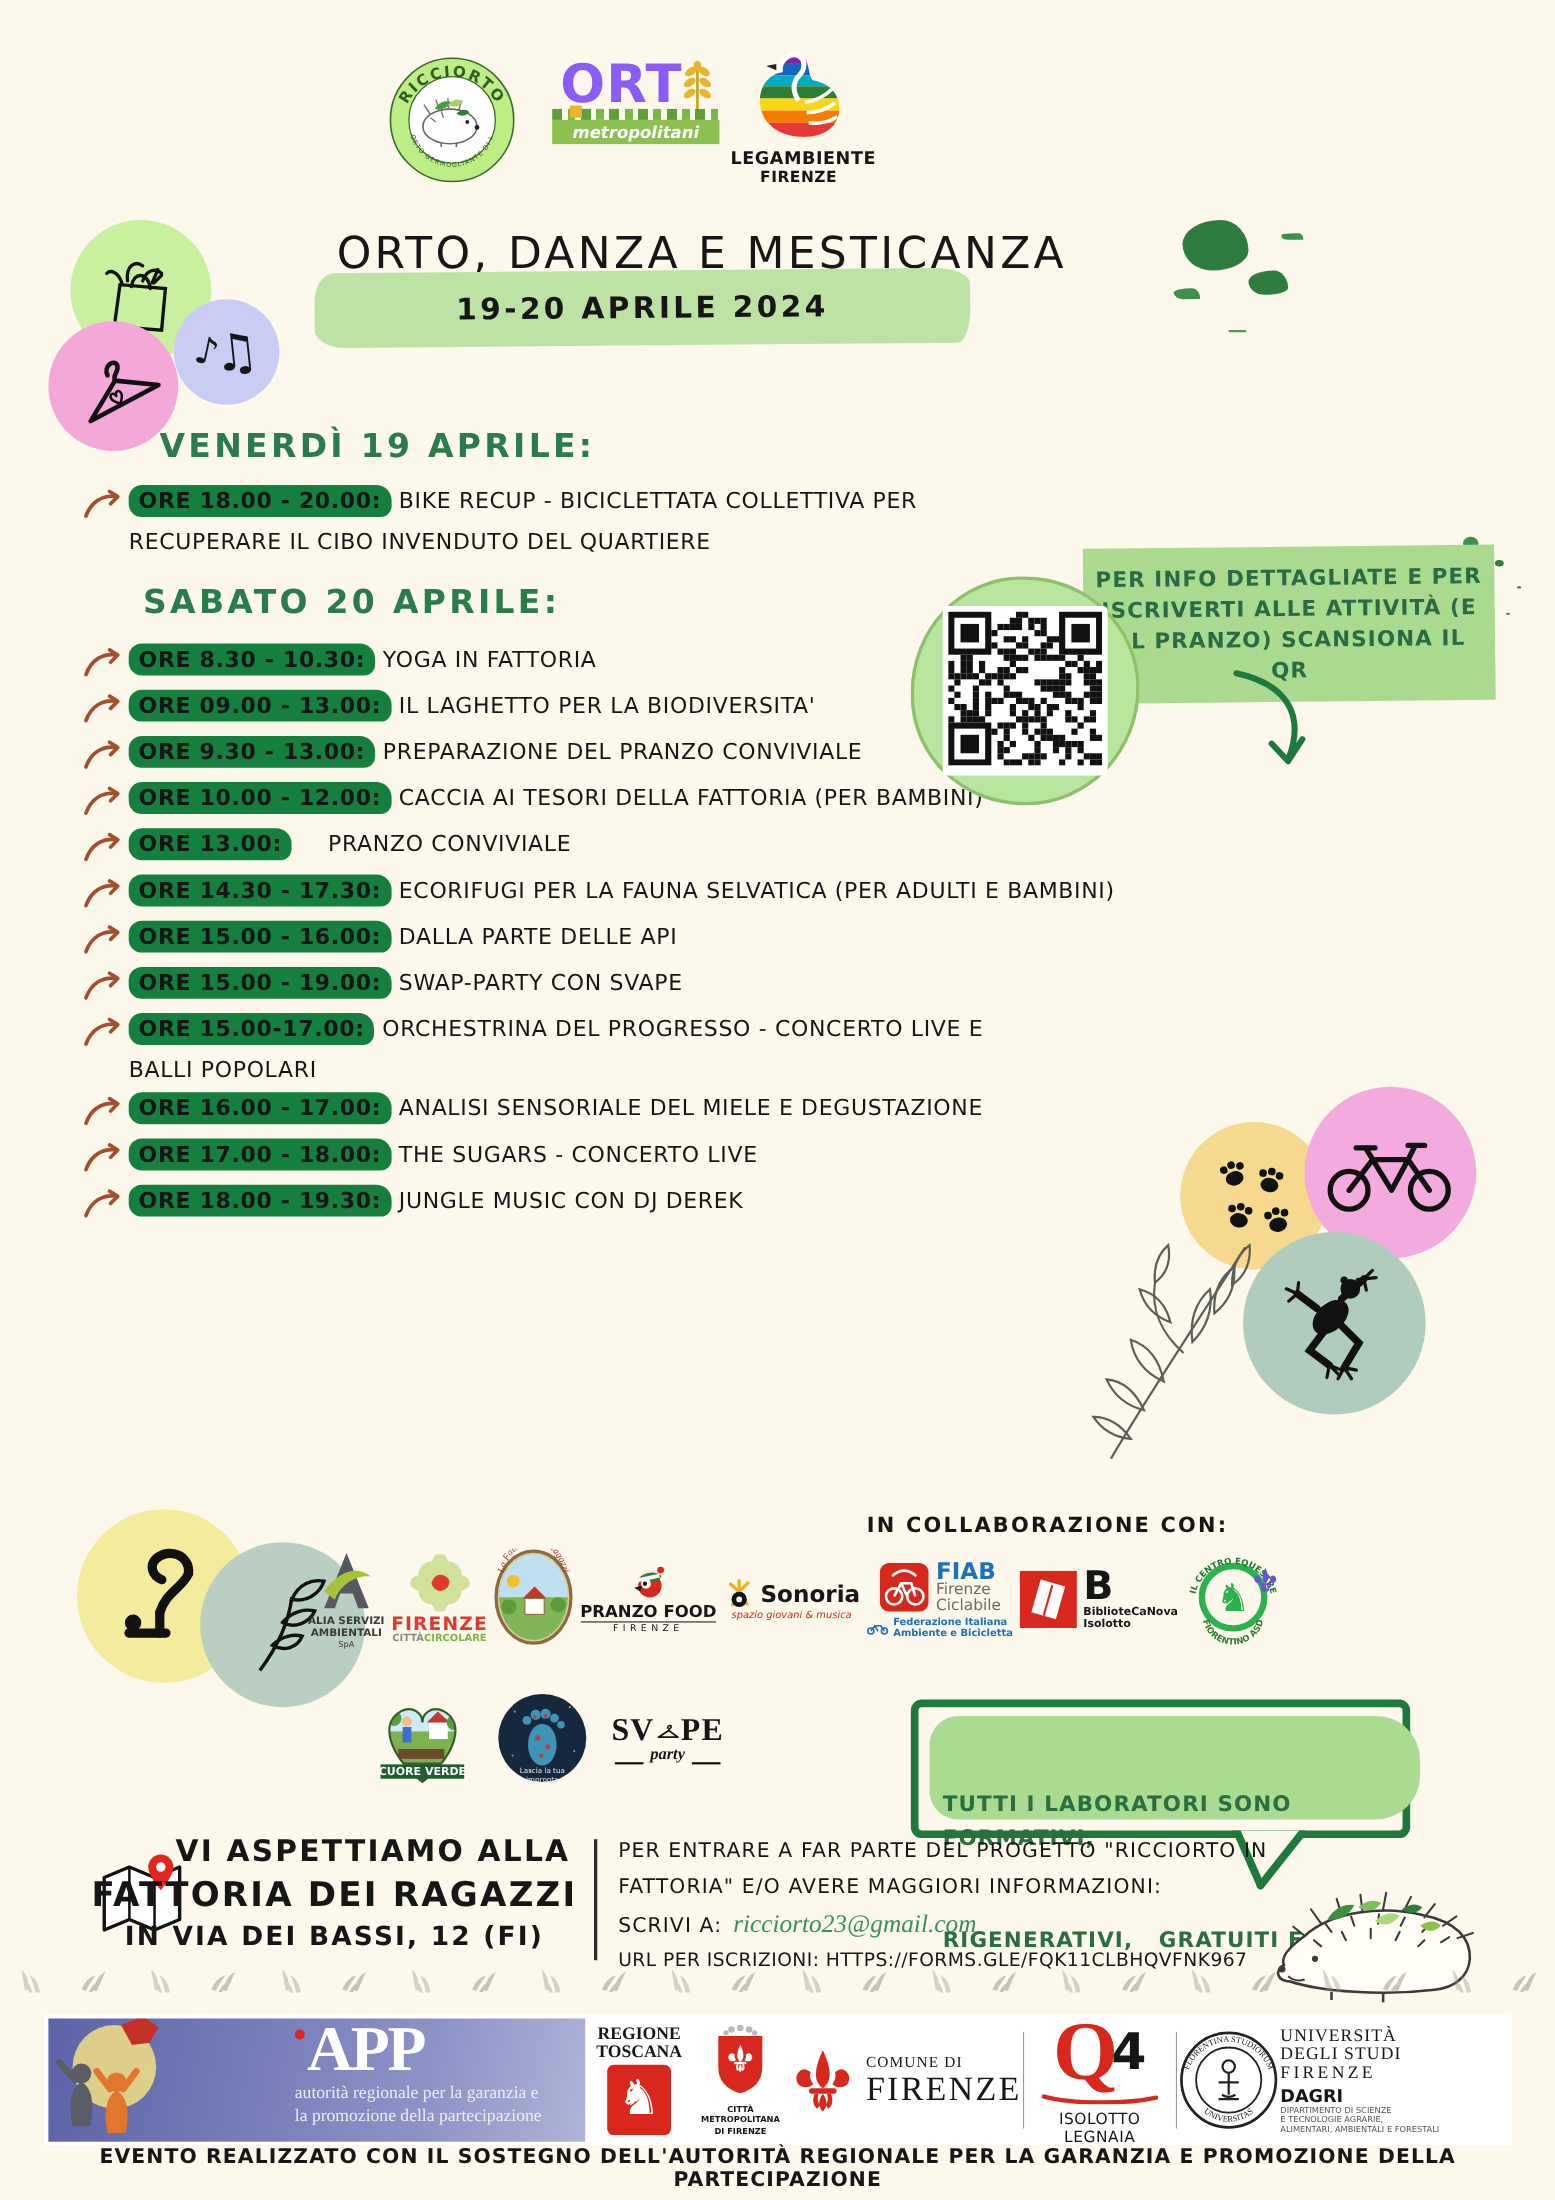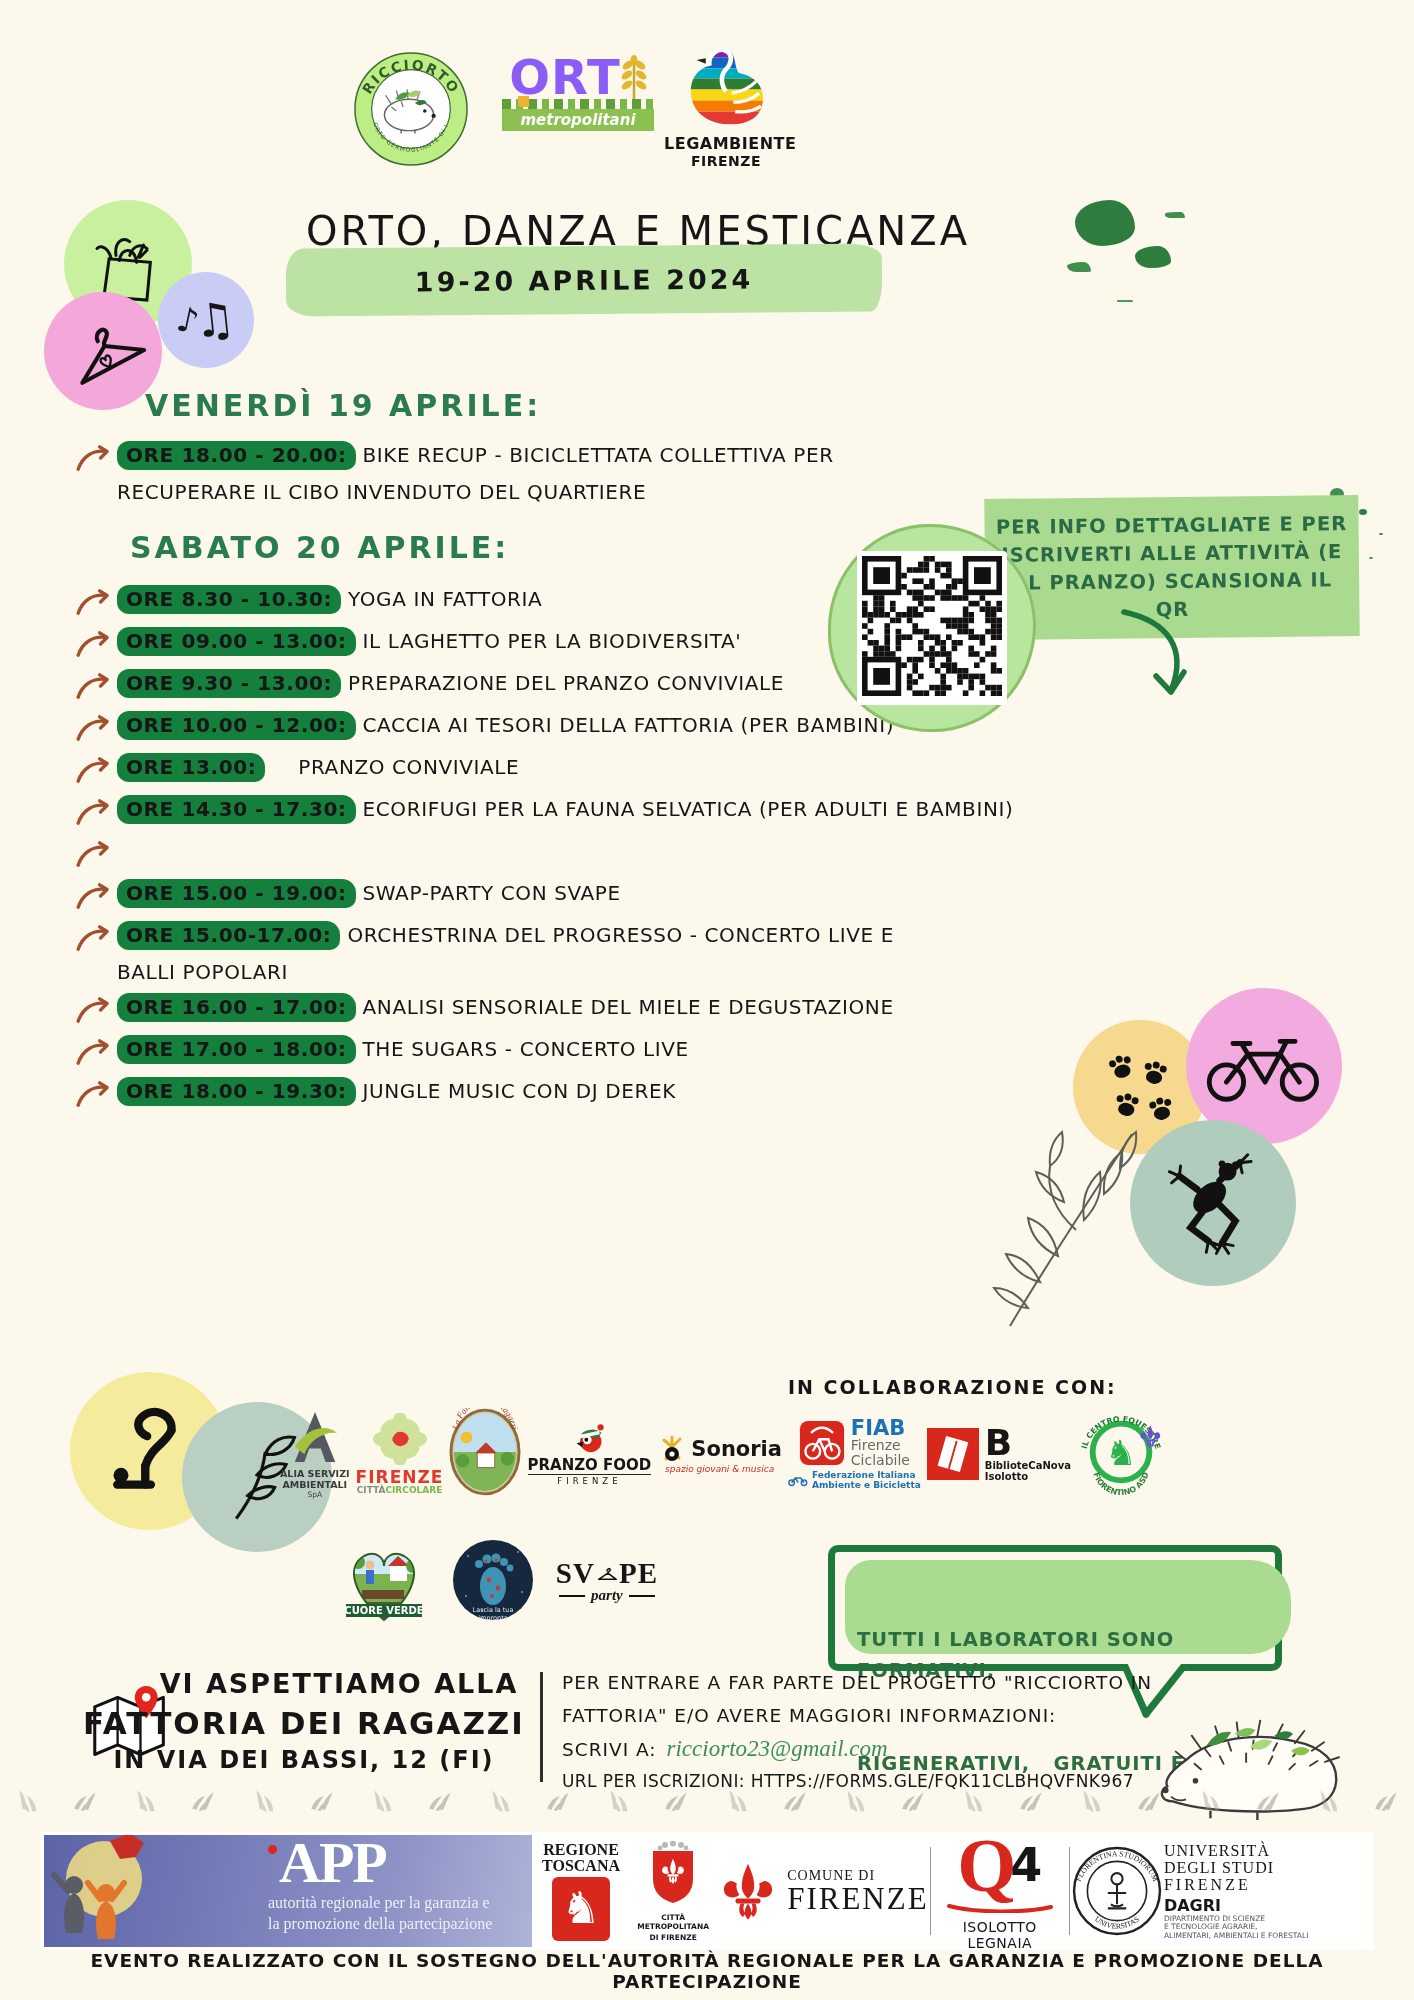--- a/index.html
+++ b/index.html
@@ -87,21 +87,21 @@
   .fiab{display:flex;flex-direction:column;align-items:center;}
   .fiab-top{display:flex;align-items:center;gap:6px;}
   .fiab-n{color:#1d71b8;font-weight:900;font-size:21px;line-height:20px;text-align:left;}
   .fiab-l{color:#6a6a6a;font-size:14px;line-height:15px;text-align:left;}
   .fiab-sub{color:#1d71b8;font-size:9px;font-weight:700;line-height:10px;margin-top:2px;}
   .bib{display:flex;align-items:center;gap:6px;}
   .bib-b{font-size:36px;font-weight:700;line-height:34px;}
   .bib-t{font-size:10px;font-weight:700;text-align:left;line-height:11px;}
   .svape{text-align:center;}
   .svape-word{font-family:"Liberation Serif",serif;font-weight:900;font-size:29px;line-height:26px;letter-spacing:1px;display:flex;align-items:flex-end;justify-content:flex-end;}
-  .svape-party{display:flex;align-items:center;justify-content:center;gap:6px;margin-top:1px;}
+  .svape-party{display:flex;align-items:flex-end;justify-content:center;gap:6px;margin-top:1px;}
   .svape-party i{font-family:"Liberation Serif",serif;font-size:15px;font-weight:700;}
   .svape-party .ln{width:26px;height:2px;background:#111;}
 
   
   .bubble{position:absolute;left:828px;top:1545px;width:440px;height:112px;border:7px solid #1e7a3c;border-radius:10px;}
   .bubble-in{position:absolute;left:10px;top:8px;right:-16px;bottom:10px;background:#a9dc90;border-radius:26px 40px 40px 26px;}
   .bubble-txt{position:absolute;left:22px;top:10px;width:420px;color:#2c6e3f;font-weight:700;
               font-size:19.5px;letter-spacing:1px;line-height:31px;white-space:pre-wrap;}
 
   
@@ -356,20 +356,22 @@
       <span class="arrow"><svg width="38" height="28">
             <use href="#arrow-br"></use>
           </svg></span>
       <div class="txt"><span class="time">ORE 14.30 - 17.30:</span>
         <span>ECORIFUGI PER LA FAUNA SELVATICA (PER ADULTI E BAMBINI)</span></div>
     </div>
     <div class="item">
       <span class="arrow"><svg width="38" height="28">
             <use href="#arrow-br"></use>
           </svg></span>
+      <div class="txt"><span class="time">ORE 15.00 - 16.00:</span>
+        <span>DALLA PARTE DELLE API</span></div>
     </div>
     <div class="item">
       <span class="arrow"><svg width="38" height="28">
             <use href="#arrow-br"></use>
           </svg></span>
       <div class="txt"><span class="time">ORE 15.00 - 19.00:</span>
         <span>SWAP-PARTY CON SVAPE</span></div>
     </div>
     <div class="item">
       <span class="arrow"><svg width="38" height="28">

